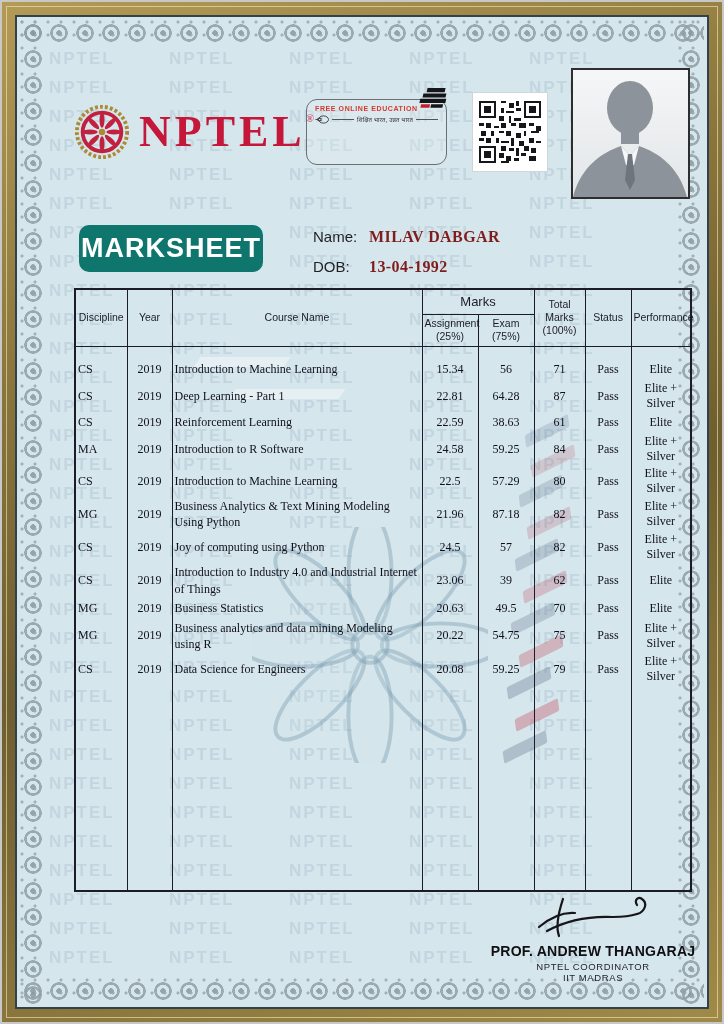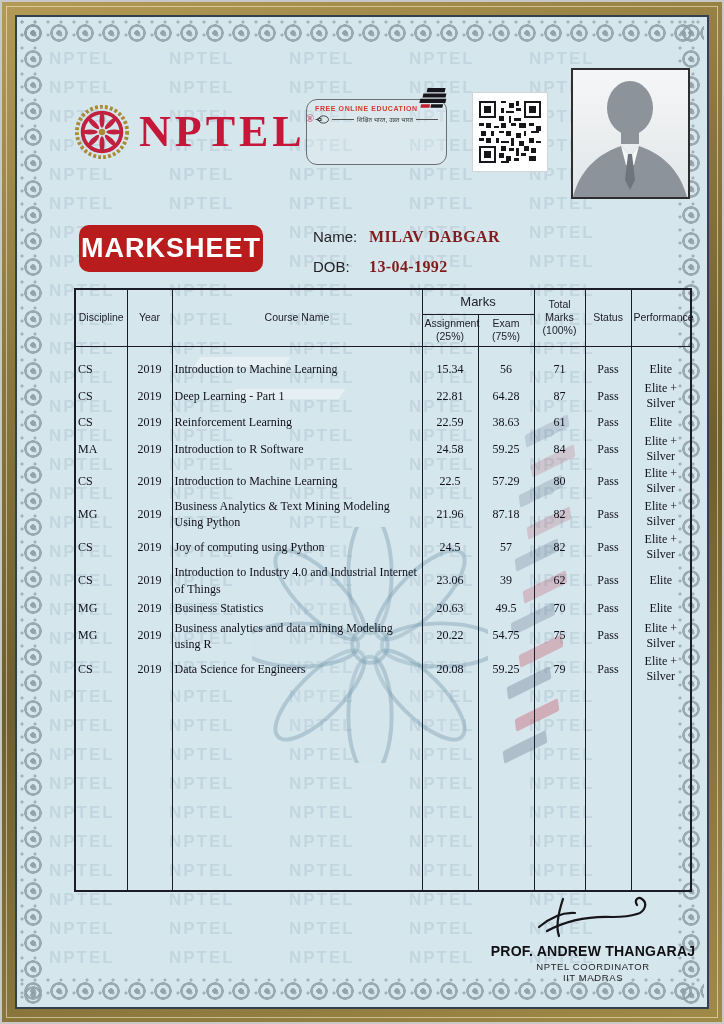--- a/index.html
+++ b/index.html
@@ -58,21 +58,21 @@
   .books-icon { position:absolute; right:-6px; top:-14px; }
 
   .qr { position:absolute; left:455px; top:75px; width:76px; height:80px;
     background:#fff; border:1px solid #cfd6da; padding:6px; }
 
   .photo { position:absolute; left:554px; top:51px; width:119px; height:131px;
     background:linear-gradient(#f5f6f7,#e2e6e8); border:2px solid #2e2e2e; overflow:hidden; }
 
   
   .badge { position:absolute; left:62px; top:208px; width:184px; height:47px;
-    background:#b91c1c; border-radius:10px; display:flex; align-items:center;
+    background:#0f766e; border-radius:10px; display:flex; align-items:center;
     justify-content:center; color:#fff; font-weight:bold; font-size:27px; letter-spacing:1px; }
   .id-row { position:absolute; left:296px; display:flex; align-items:flex-start; }
   .id-row.name { top:211px; } .id-row.dob { top:241px; }
   .id-label { width:56px; font-size:15px; color:#1f1f24; }
   .id-value { font-family:"Liberation Serif", serif; font-weight:bold; font-size:16px;
     color:#7f1d1d; letter-spacing:.4px; }
 
   
   table.marks { position:absolute; left:57px; top:271px; width:616px; height:604px;
     border-collapse:collapse; table-layout:fixed; }

